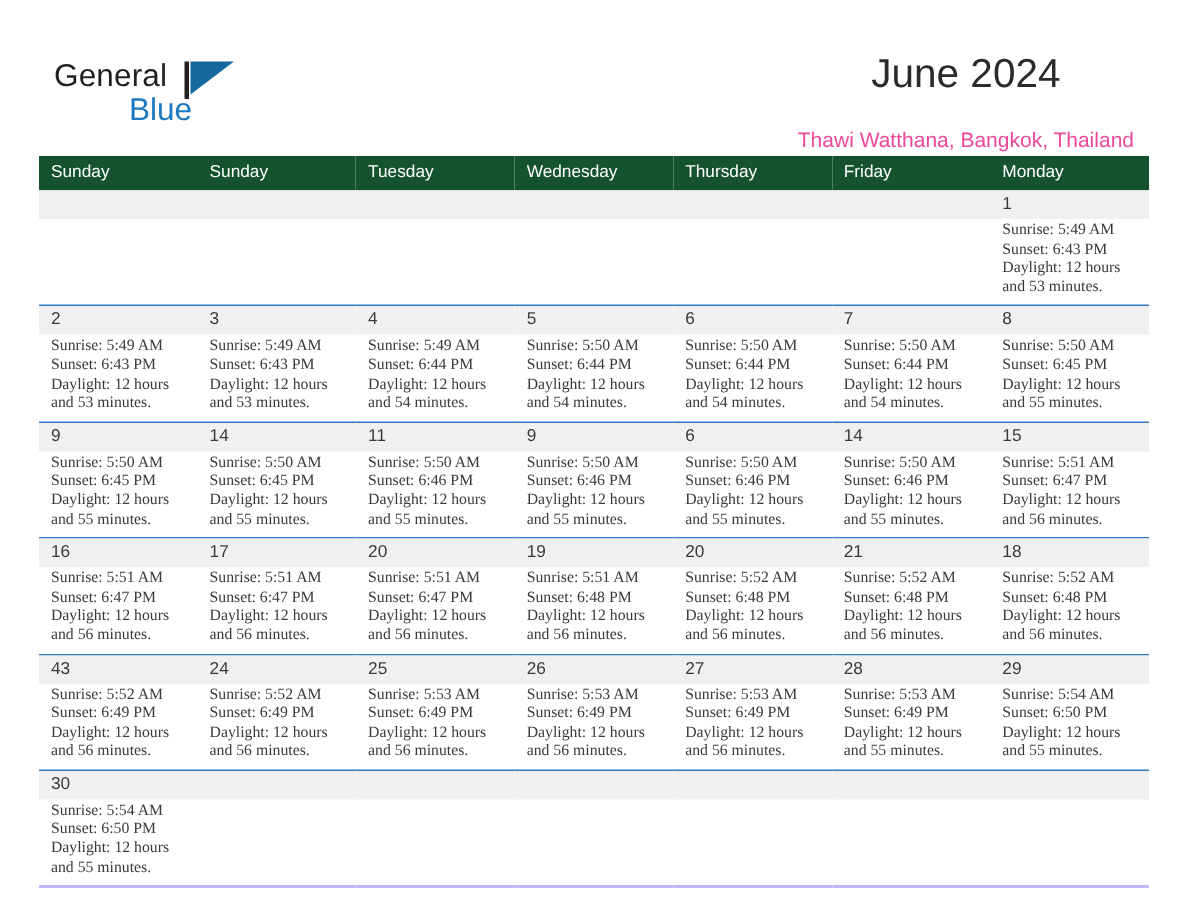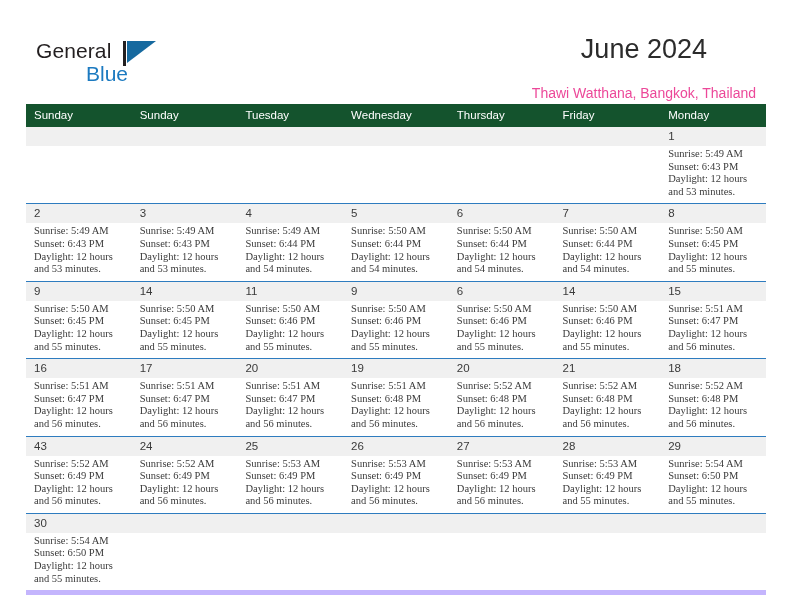--- a/index.html
+++ b/index.html
@@ -122,21 +122,21 @@
   }
   .calendar td {
     vertical-align: top;
     padding: 0;
     border: none;
     border-bottom: 1px solid #2e7cbf;
     background: #ffffff;
     width: 105.7px;
   }
   .calendar tr.week:last-child td {
-    border-bottom: 5px solid #c4b5fd;
+    border-bottom: 2px solid #c4b5fd;
   }
   .cell {
     position: relative;
     min-height: 72px;
     box-sizing: border-box;
   }
   .daynum {
     background: #f0f0f0;
     font-size: 11.5px;
     line-height: 13px;

